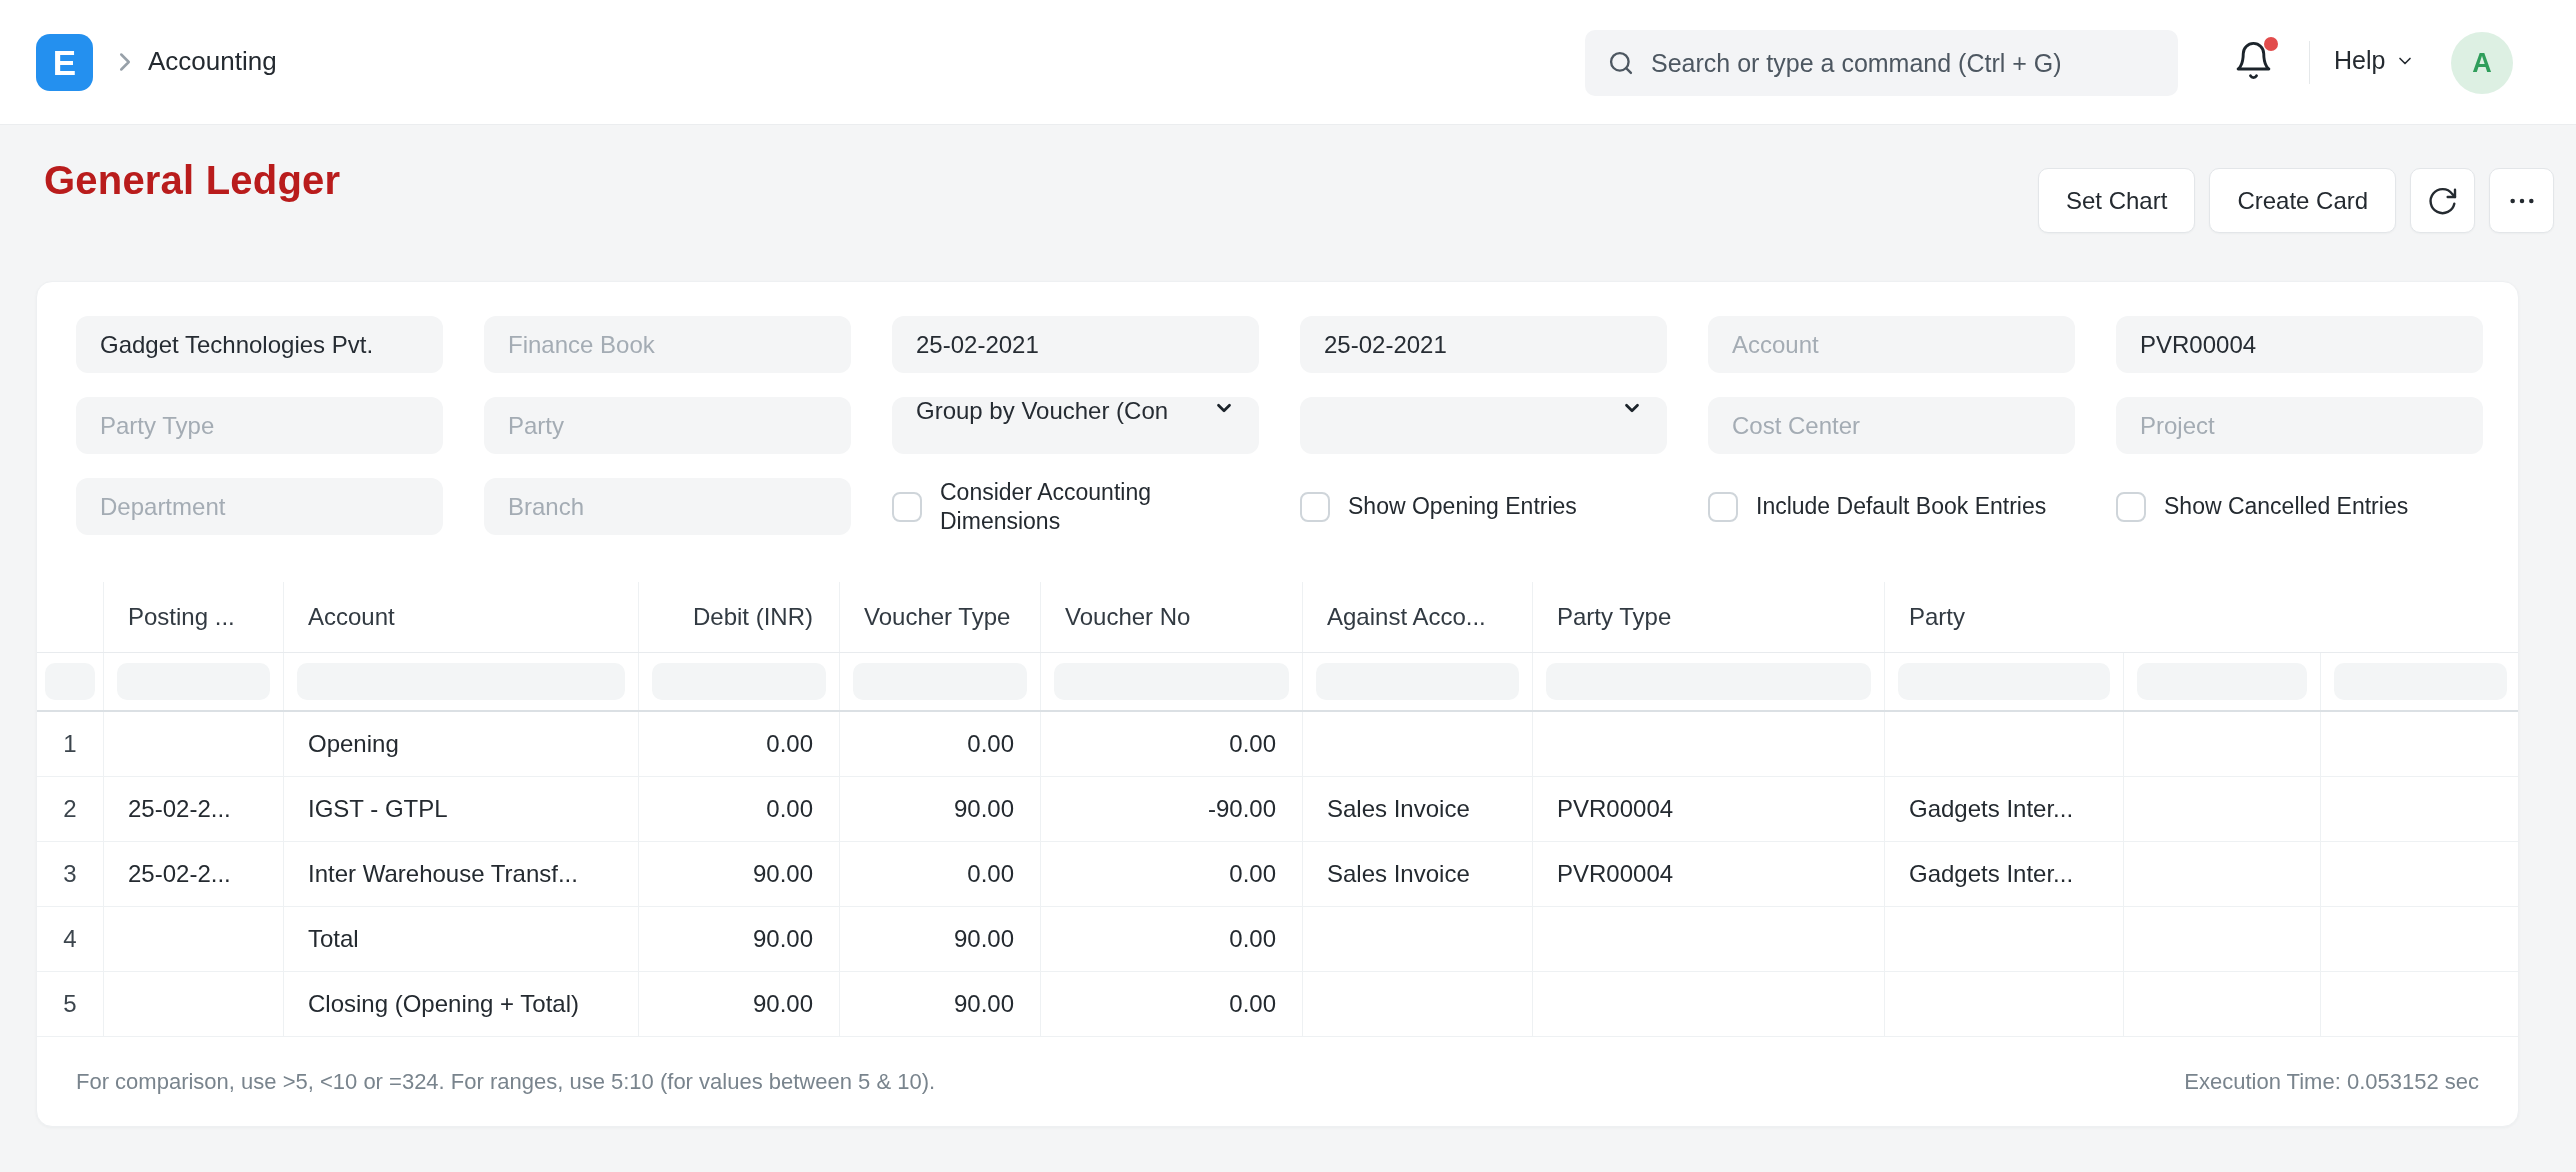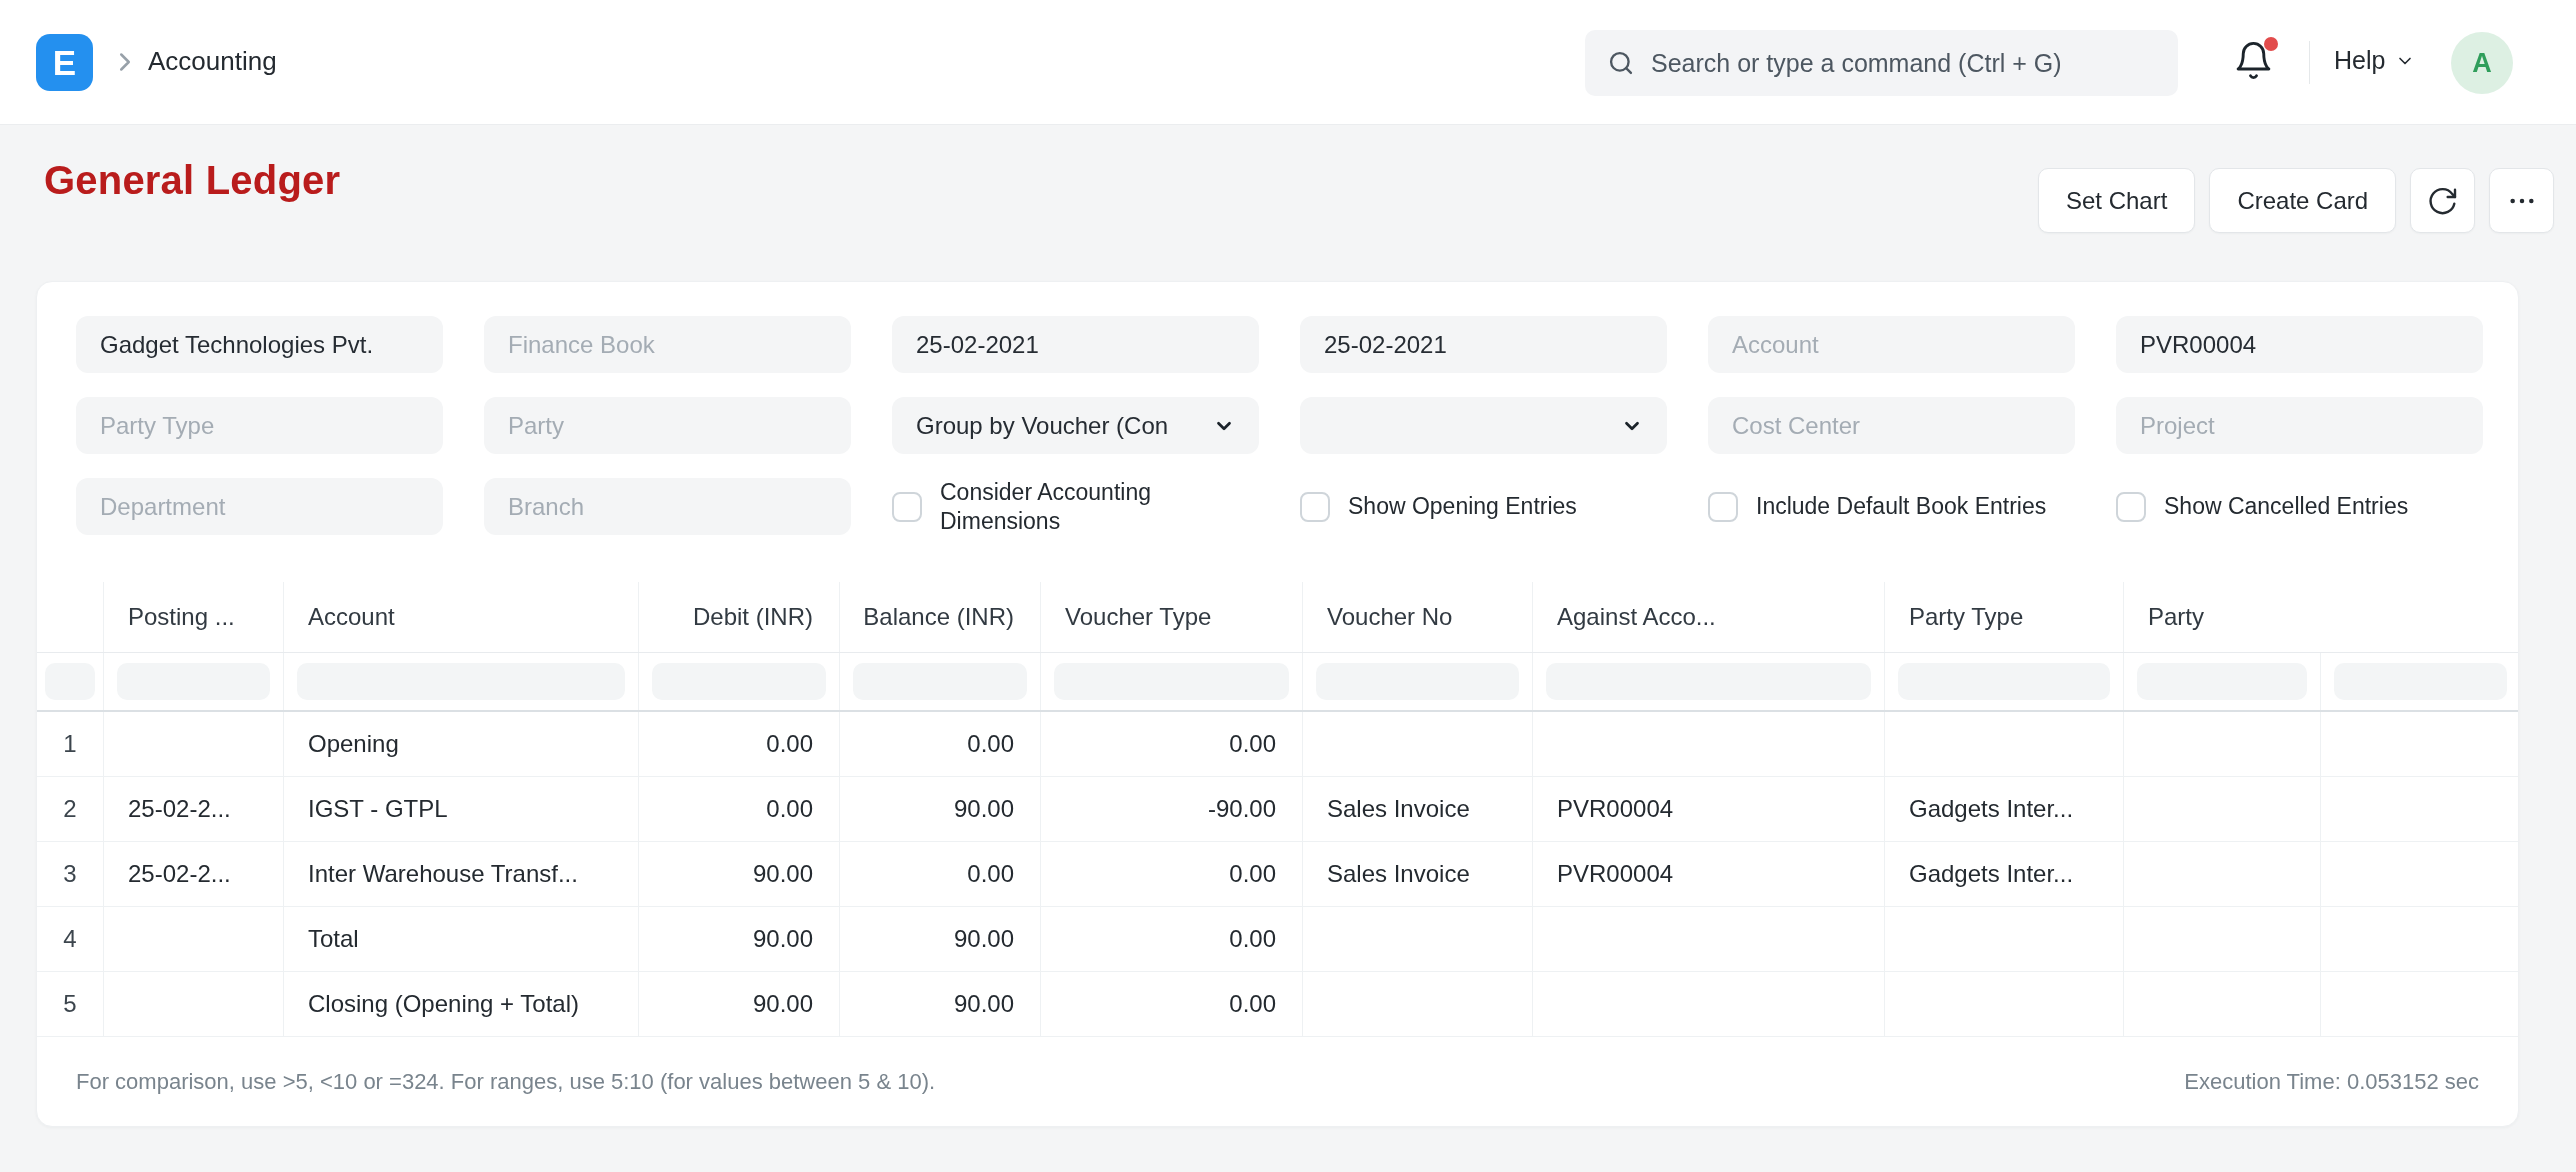--- a/index.html
+++ b/index.html
@@ -73,21 +73,21 @@
     display:grid; grid-template-columns:repeat(6,367px);
     column-gap:41px; row-gap:24px; padding:34px 39px 0 39px;
   }
   .pill, .select-pill {
     height:57px; background:#f4f5f6; border:none; border-radius:12px;
     font-family:"Liberation Sans", sans-serif; font-size:24px; color:#262c33;
     padding:0 24px; width:367px; outline:none;
   }
   .pill::placeholder { color:#a4acb4; opacity:1; }
   .select-pill {
-    display:flex; align-items:center; justify-content:space-between; cursor:pointer;
+    display:flex; justify-content:space-between; cursor:pointer;
     white-space:nowrap; overflow:hidden;
   }
   .select-pill .sel-text { overflow:hidden; white-space:nowrap; }
   .checkbox-field { display:flex; align-items:center; gap:18px; height:57px; }
   .checkbox {
     width:30px; height:30px; border:2px solid #cfd5da; border-radius:8px;
     background:#fff; flex:0 0 auto; cursor:pointer;
   }
   .checkbox-label { font-size:23px; color:#242a30; line-height:29px; max-width:296px; }
   
@@ -221,21 +221,20 @@
       <span class="checkbox-label">Show Cancelled Entries</span>
     </div>
   </div>
 
   <div class="table">
     <div class="trow thead">
       <div class="cell-c"></div>
       <div class="cell-l">Posting ...</div>
       <div class="cell-l">Account</div>
       <div class="cell-r">Debit (INR)</div>
-      <div class="cell-r">Balance (INR)</div>
       <div class="cell-l">Voucher Type</div>
       <div class="cell-l">Voucher No</div>
       <div class="cell-l">Against Acco...</div>
       <div class="cell-l">Party Type</div>
       <div class="cell-l">Party</div>
     </div>
     <div class="trow tfilter">
       <div>
           <span class="fpill small"></span>
         </div>

